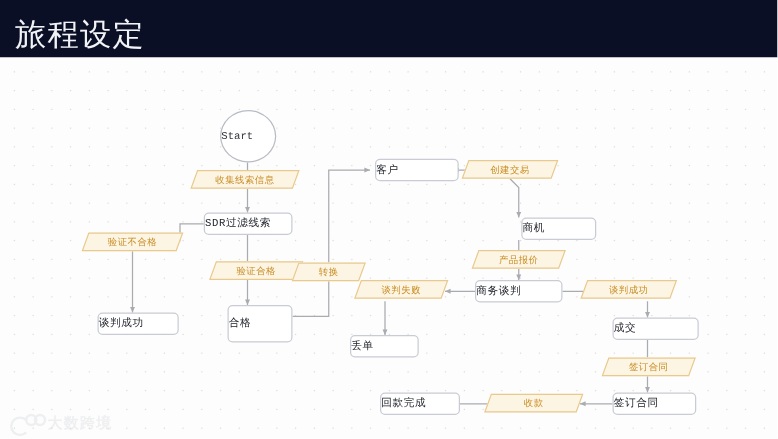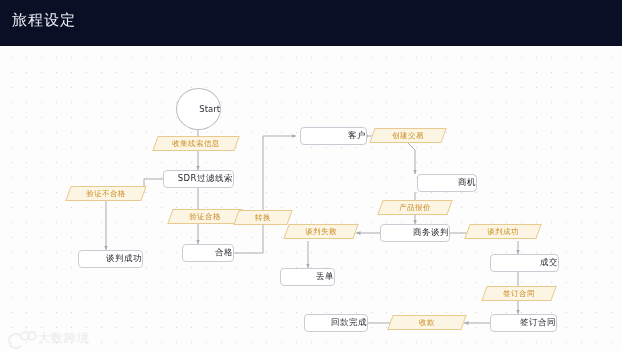--- a/index.html
+++ b/index.html
@@ -10,44 +10,45 @@
   }
   #app{position:relative;width:622px;height:351px;overflow:hidden;background:#fff;}
 
   
   .header{
     position:absolute;left:0;top:0;width:622px;height:46px;
     background:#0b0f26;
   }
   .header-title{
     position:absolute;left:12px;top:11px;
-    font-size:15px;color:#f2f3f7;letter-spacing:1px;
+    font-size:25px;color:#f2f3f7;letter-spacing:1px;
     white-space:nowrap;
   }
 
   
   .canvas{
     position:absolute;left:0;top:46px;width:622px;height:305px;
     background-color:#fdfdfd;
     background-image:radial-gradient(#d9d4cd 0.7px, transparent 0.8px);
     background-size:15px 15px;
     background-position:4px 4px;
     overflow:hidden;
   }
 
   
   .edges{position:absolute;left:0;top:0;width:622px;height:305px;}
 
   
   .node{
     position:absolute;box-sizing:border-box;
     background:#ffffff;border:1px solid #c9ccd4;border-radius:4px;
-    display:flex;align-items:center;justify-content:flex-end;
+    display:flex;align-items:center;justify-content:flex-start;
     font-size:8.5px;color:#22252c;letter-spacing:.5px;
     white-space:nowrap;
+    font-family:Liberation Mono, monospace;
   }
   .node.start{
     border-radius:50%;border:1px solid #b9bcc4;
     font-size:8.5px;color:#30333b;letter-spacing:0;
   }
 
   
   .plabel{
     position:absolute;box-sizing:border-box;
     background:#fdf5e4;border:1px solid #e8c98e;
@@ -142,21 +143,21 @@
     </div>
 
     <div class="node" style="left:163px;top:124px;width:71px;height:18px;">
       <span>SDR过滤线索</span>
     </div>
 
     <div class="node" style="left:78px;top:204px;width:65px;height:18px;">
       <span>谈判成功</span>
     </div>
 
-    <div class="node" style="left:182px;top:198px;width:52px;height:18px;">
+    <div class="node" style="left:182px;top:198px;width:52px;height:30px;">
       <span>合格</span>
     </div>
 
     <div class="node" style="left:300px;top:81px;width:67px;height:18px;">
       <span>客户</span>
     </div>
 
     <div class="node" style="left:385px;top:128px;width:60px;height:18px;margin-left:32px;">
       <span>商机</span>
     </div>

